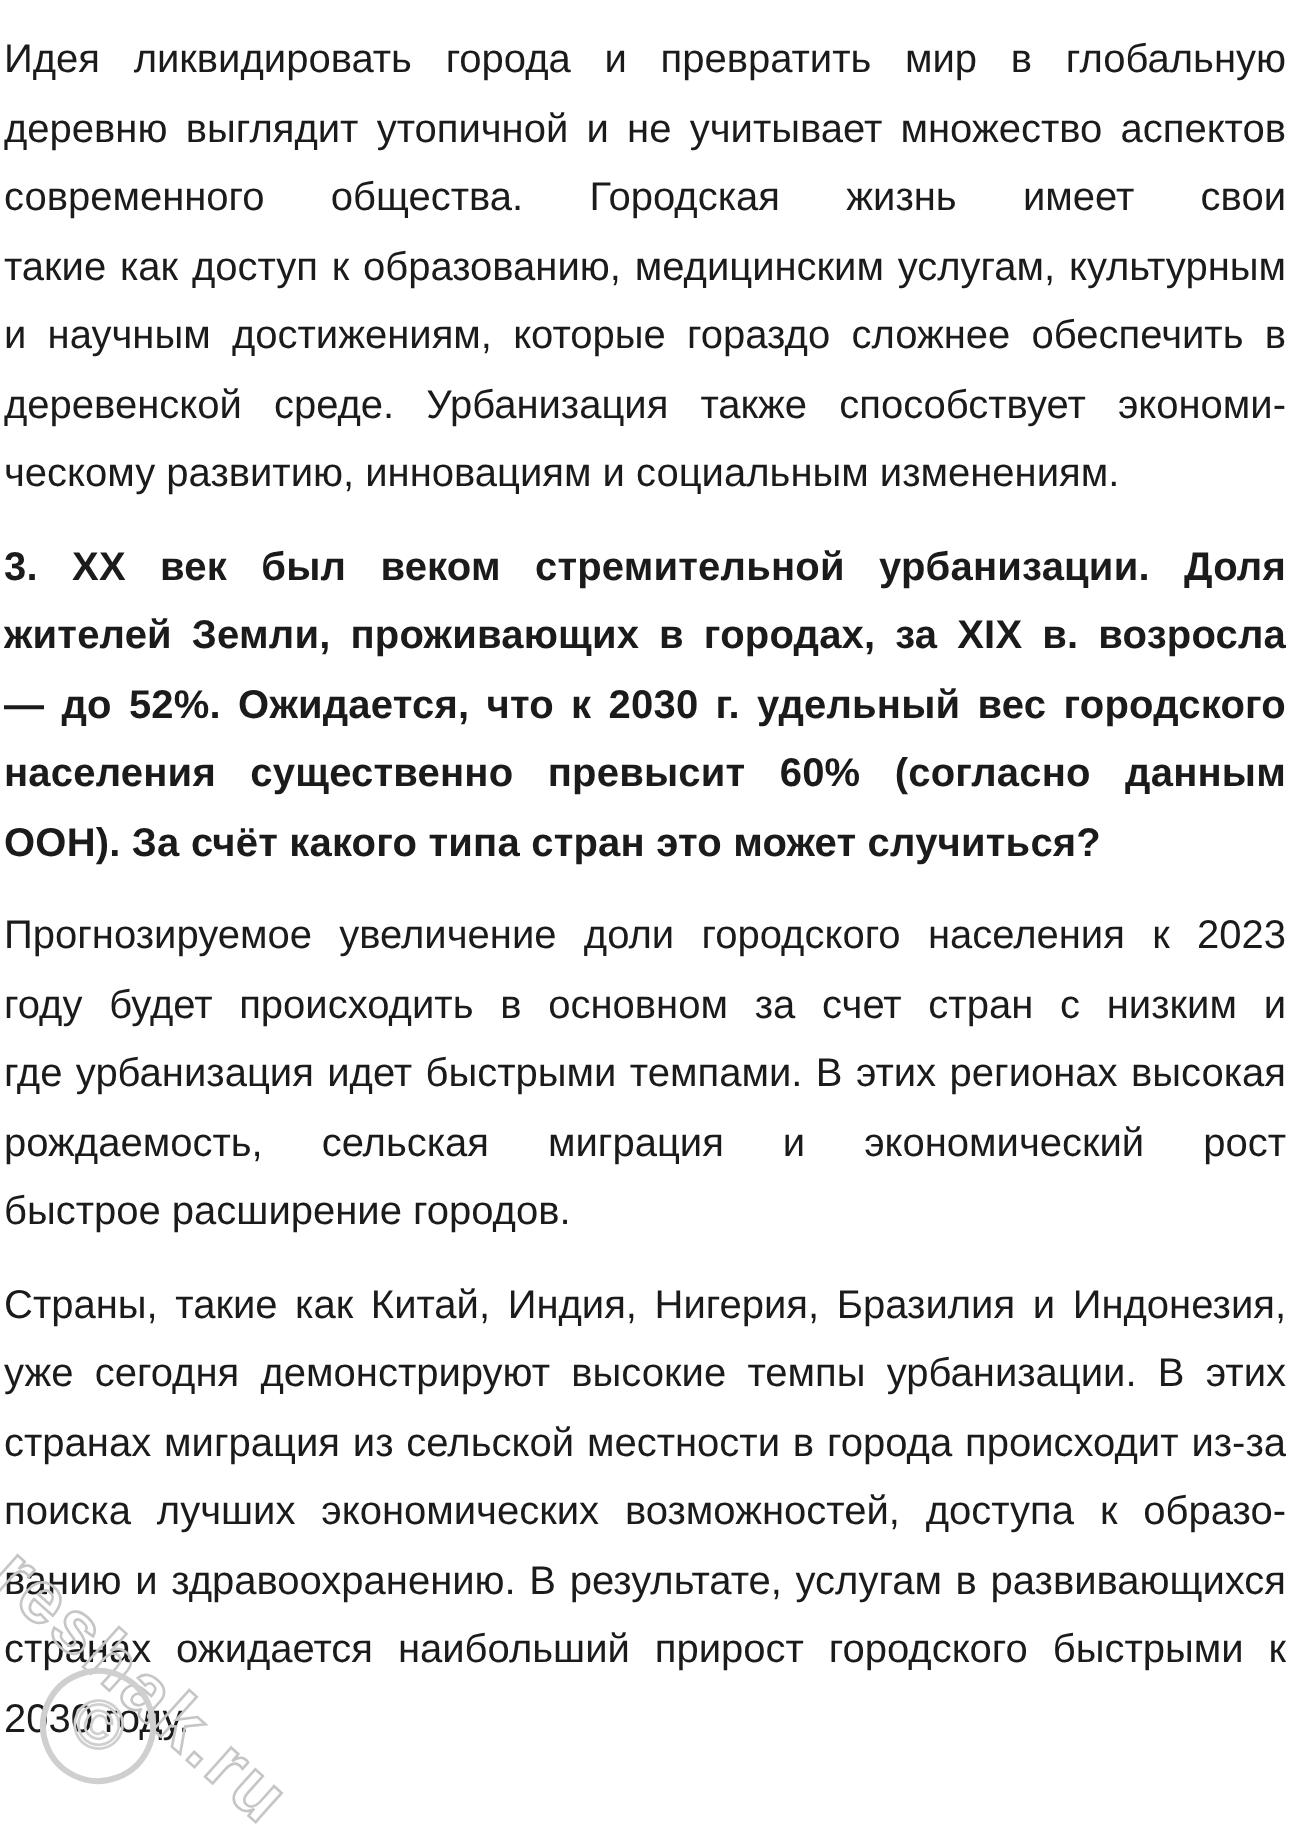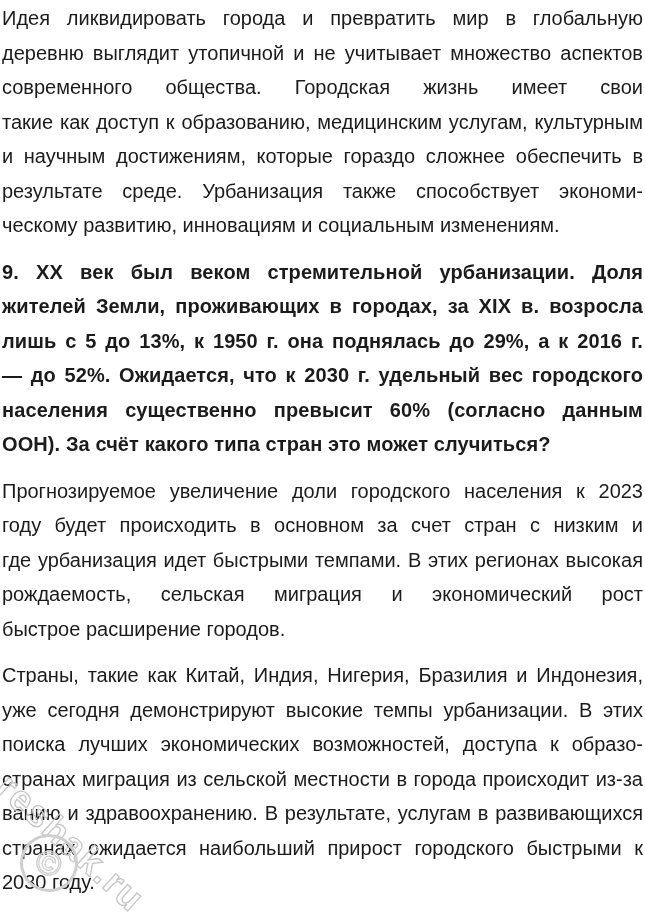--- a/index.html
+++ b/index.html
@@ -14,21 +14,21 @@
     font-family: "Liberation Sans", sans-serif;
   }
   .page {
     position: relative;
     width: 641px;
     height: 922px;
     padding: 1px 2px 0 2px;
     box-sizing: content-box;
   }
   .paragraph {
-    margin: 0 0 12px 0;
+    margin: 12px 0 12px 0;
   }
   .line {
     font-size: 20px;
     line-height: 34.5px;
     height: 34.5px;
     color: #1b1b1b;
     text-align: justify;
     text-align-last: justify;
     white-space: normal;
     overflow: hidden;
@@ -89,43 +89,42 @@
 <body>
 
 <div class="page">
   <div id="text-content">
       <div class="paragraph">
         <div class="line">Идея ликвидировать города и превратить мир в глобальную</div>
         <div class="line">деревню выглядит утопичной и не учитывает множество аспектов</div>
         <div class="line">современного общества. Городская жизнь имеет свои преимущества,</div>
         <div class="line">такие как доступ к образованию, медицинским услугам, культурным</div>
         <div class="line">и научным достижениям, которые гораздо сложнее обеспечить в</div>
-        <div class="line">результате среде. Урбанизация также способствует экономи-</div>
+        <div class="line">деревенской среде. Урбанизация также способствует экономи-</div>
         <div class="line last">ческому развитию, инновациям и социальным изменениям.</div>
       </div>
       <div class="paragraph bold">
-        <div class="line">9. XX век был веком стремительной урбанизации. Доля</div>
+        <div class="line">3. XX век был веком стремительной урбанизации. Доля</div>
         <div class="line">жителей Земли, проживающих в городах, за XIX в. возросла</div>
-        <div class="line">лишь с 5 до 13%, к 1950 г. она поднялась до 29%, а к 2016 г.</div>
         <div class="line">— до 52%. Ожидается, что к 2030 г. удельный вес городского</div>
         <div class="line">населения существенно превысит 60% (согласно данным</div>
         <div class="line last">ООН). За счёт какого типа стран это может случиться?</div>
       </div>
       <div class="paragraph">
         <div class="line">Прогнозируемое увеличение доли городского населения к 2023</div>
         <div class="line">году будет происходить в основном за счет стран с низким и средним</div>
         <div class="line">где урбанизация идет быстрыми темпами. В этих регионах высокая</div>
         <div class="line">рождаемость, сельская миграция и экономический рост стимулируют</div>
         <div class="line last">быстрое расширение городов.</div>
       </div>
       <div class="paragraph">
         <div class="line">Страны, такие как Китай, Индия, Нигерия, Бразилия и Индонезия,</div>
         <div class="line">уже сегодня демонстрируют высокие темпы урбанизации. В этих</div>
+        <div class="line">странах миграция из сельской местности в города происходит из-за</div>
         <div class="line">поиска лучших экономических возможностей, доступа к образо-</div>
-        <div class="line">странах миграция из сельской местности в города происходит из-за</div>
         <div class="line">ванию и здравоохранению. В результате, услугам в развивающихся</div>
         <div class="line">странах ожидается наибольший прирост городского быстрыми к</div>
         <div class="line last">2030 году.</div>
       </div>
     </div>
 
   <div class="watermark">
     <div class="watermark-text">reshak.ru</div>
     <div class="watermark-copyright">
       <span>©</span>

